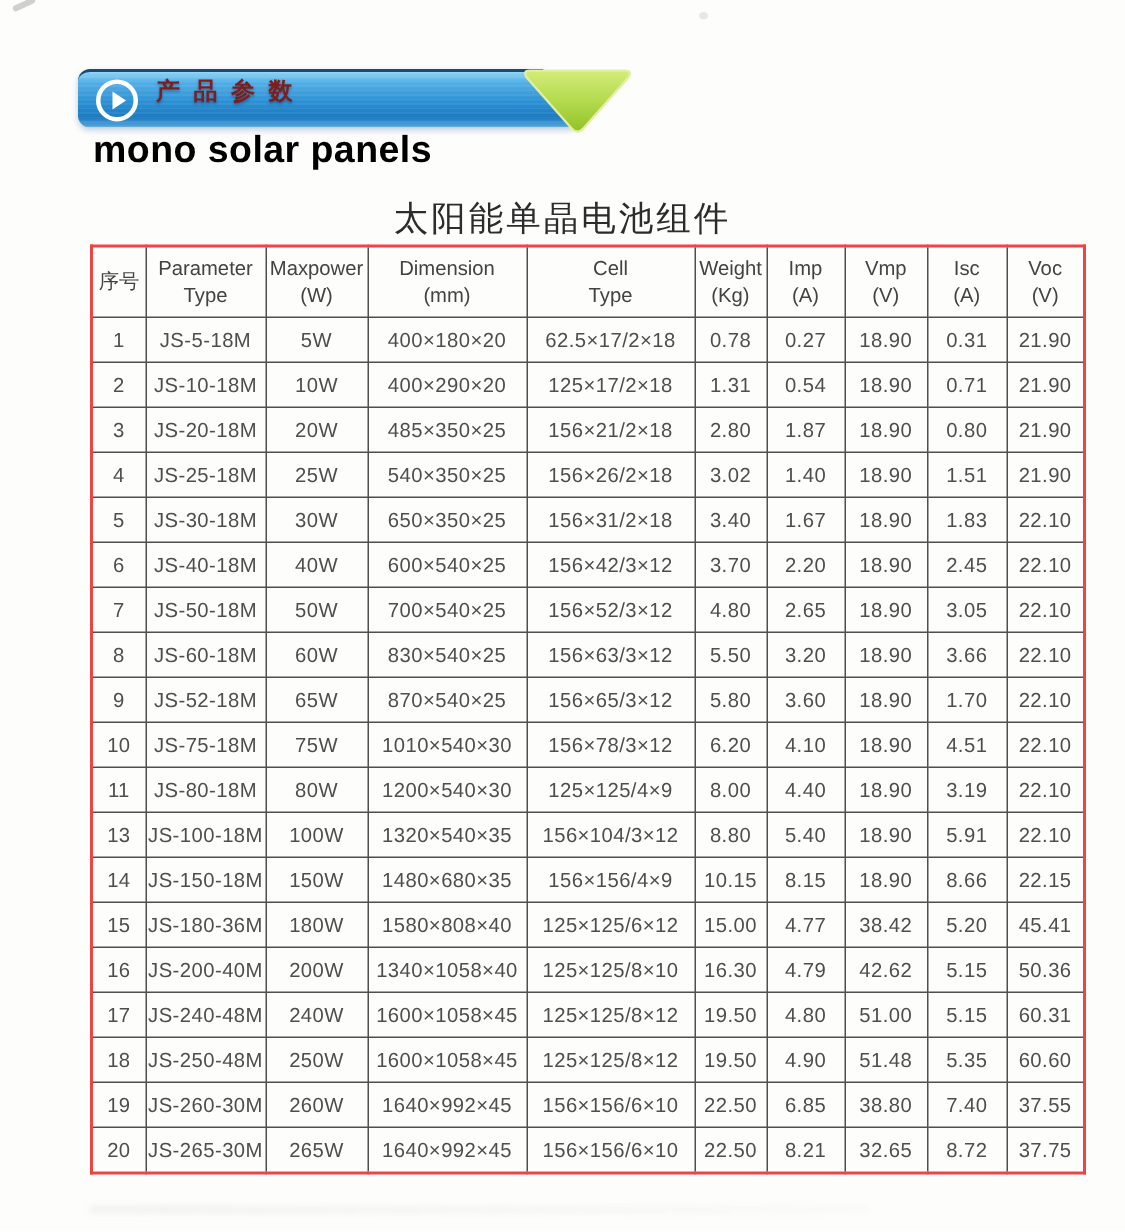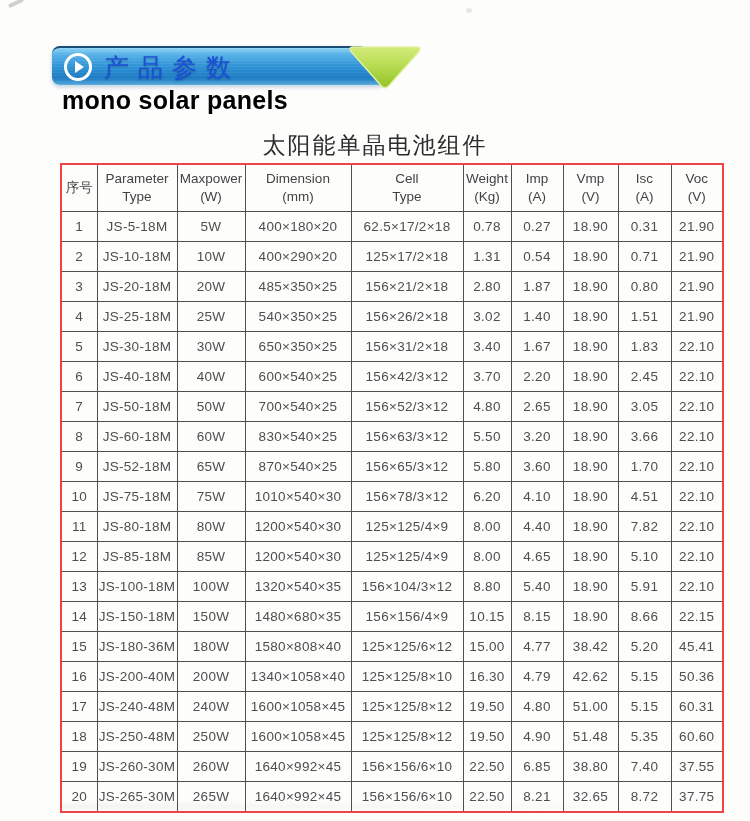--- a/index.html
+++ b/index.html
@@ -39,21 +39,21 @@
     display: flex; align-items: center; justify-content: center; z-index: 2;
   }
   .banner-icon::after {
     content: ""; display: block; margin-left: 3px;
     border-left: 9px solid #ffffff;
     border-top: 6px solid transparent;
     border-bottom: 6px solid transparent;
   }
   .banner-label {
     position: absolute; left: 52px; top: 5px; z-index: 2;
-    font-size: 25px; font-weight: 400; color: #1d4ed8; letter-spacing: 9px;
+    font-size: 16px; font-weight: 700; color: #7f1d1d; letter-spacing: 9px;
     white-space: nowrap; text-shadow: 0 1px 2px rgba(10,50,90,0.45);
     font-family: "DejaVu Sans", sans-serif;
   }
   .green-tri { position: absolute; left: 346px; top: 44px; z-index: 3; }
 
   .subtitle {
     position: absolute; left: 62px; top: 86px;
     font-size: 25px; font-weight: 800; color: #000000; letter-spacing: 0.3px;
     font-family: "Liberation Sans", sans-serif;
   }
@@ -290,33 +290,21 @@
         </tr>
         <tr>
           <td>11</td>
           <td>JS-80-18M</td>
           <td>80W</td>
           <td>1200×540×30</td>
           <td>125×125/4×9</td>
           <td>8.00</td>
           <td>4.40</td>
           <td>18.90</td>
-          <td>7.82</td>
-          <td>22.10</td>
-        </tr>
-        <tr>
-          <td>12</td>
-          <td>JS-85-18M</td>
-          <td>85W</td>
-          <td>1200×540×30</td>
-          <td>125×125/4×9</td>
-          <td>8.00</td>
-          <td>4.65</td>
-          <td>18.90</td>
-          <td>5.10</td>
+          <td>3.19</td>
           <td>22.10</td>
         </tr>
         <tr>
           <td>13</td>
           <td>JS-100-18M</td>
           <td>100W</td>
           <td>1320×540×35</td>
           <td>156×104/3×12</td>
           <td>8.80</td>
           <td>5.40</td>

